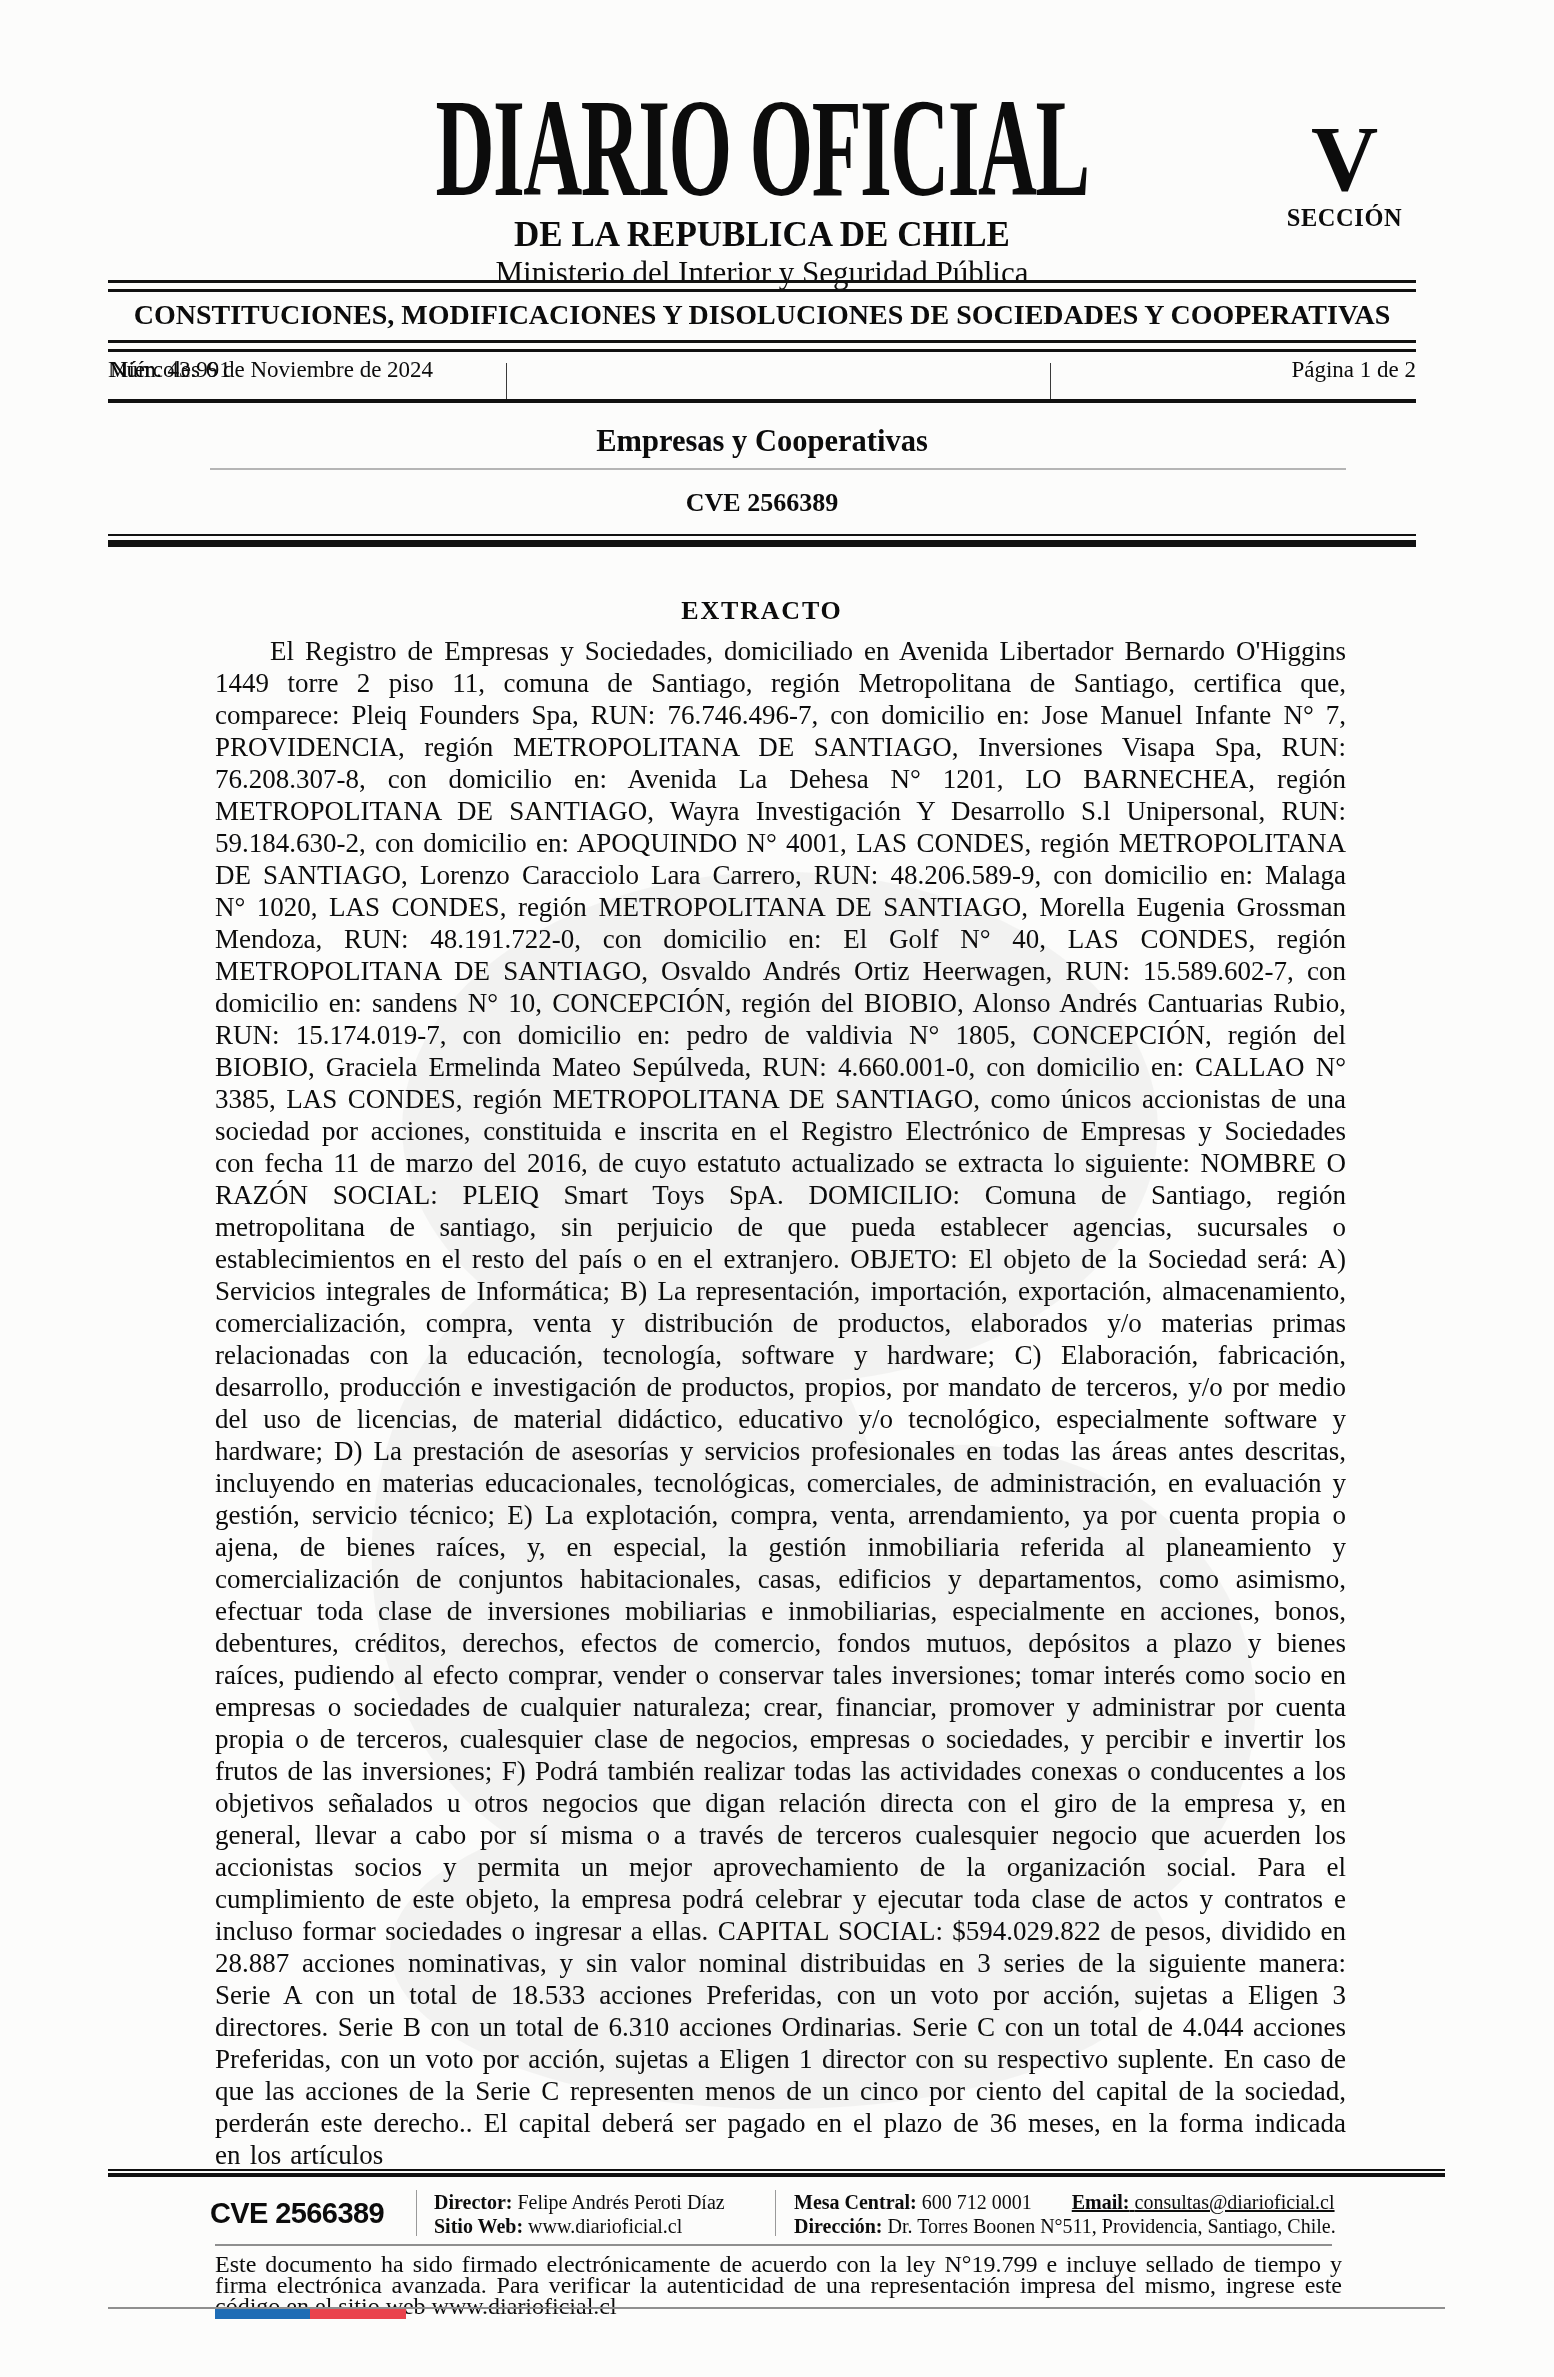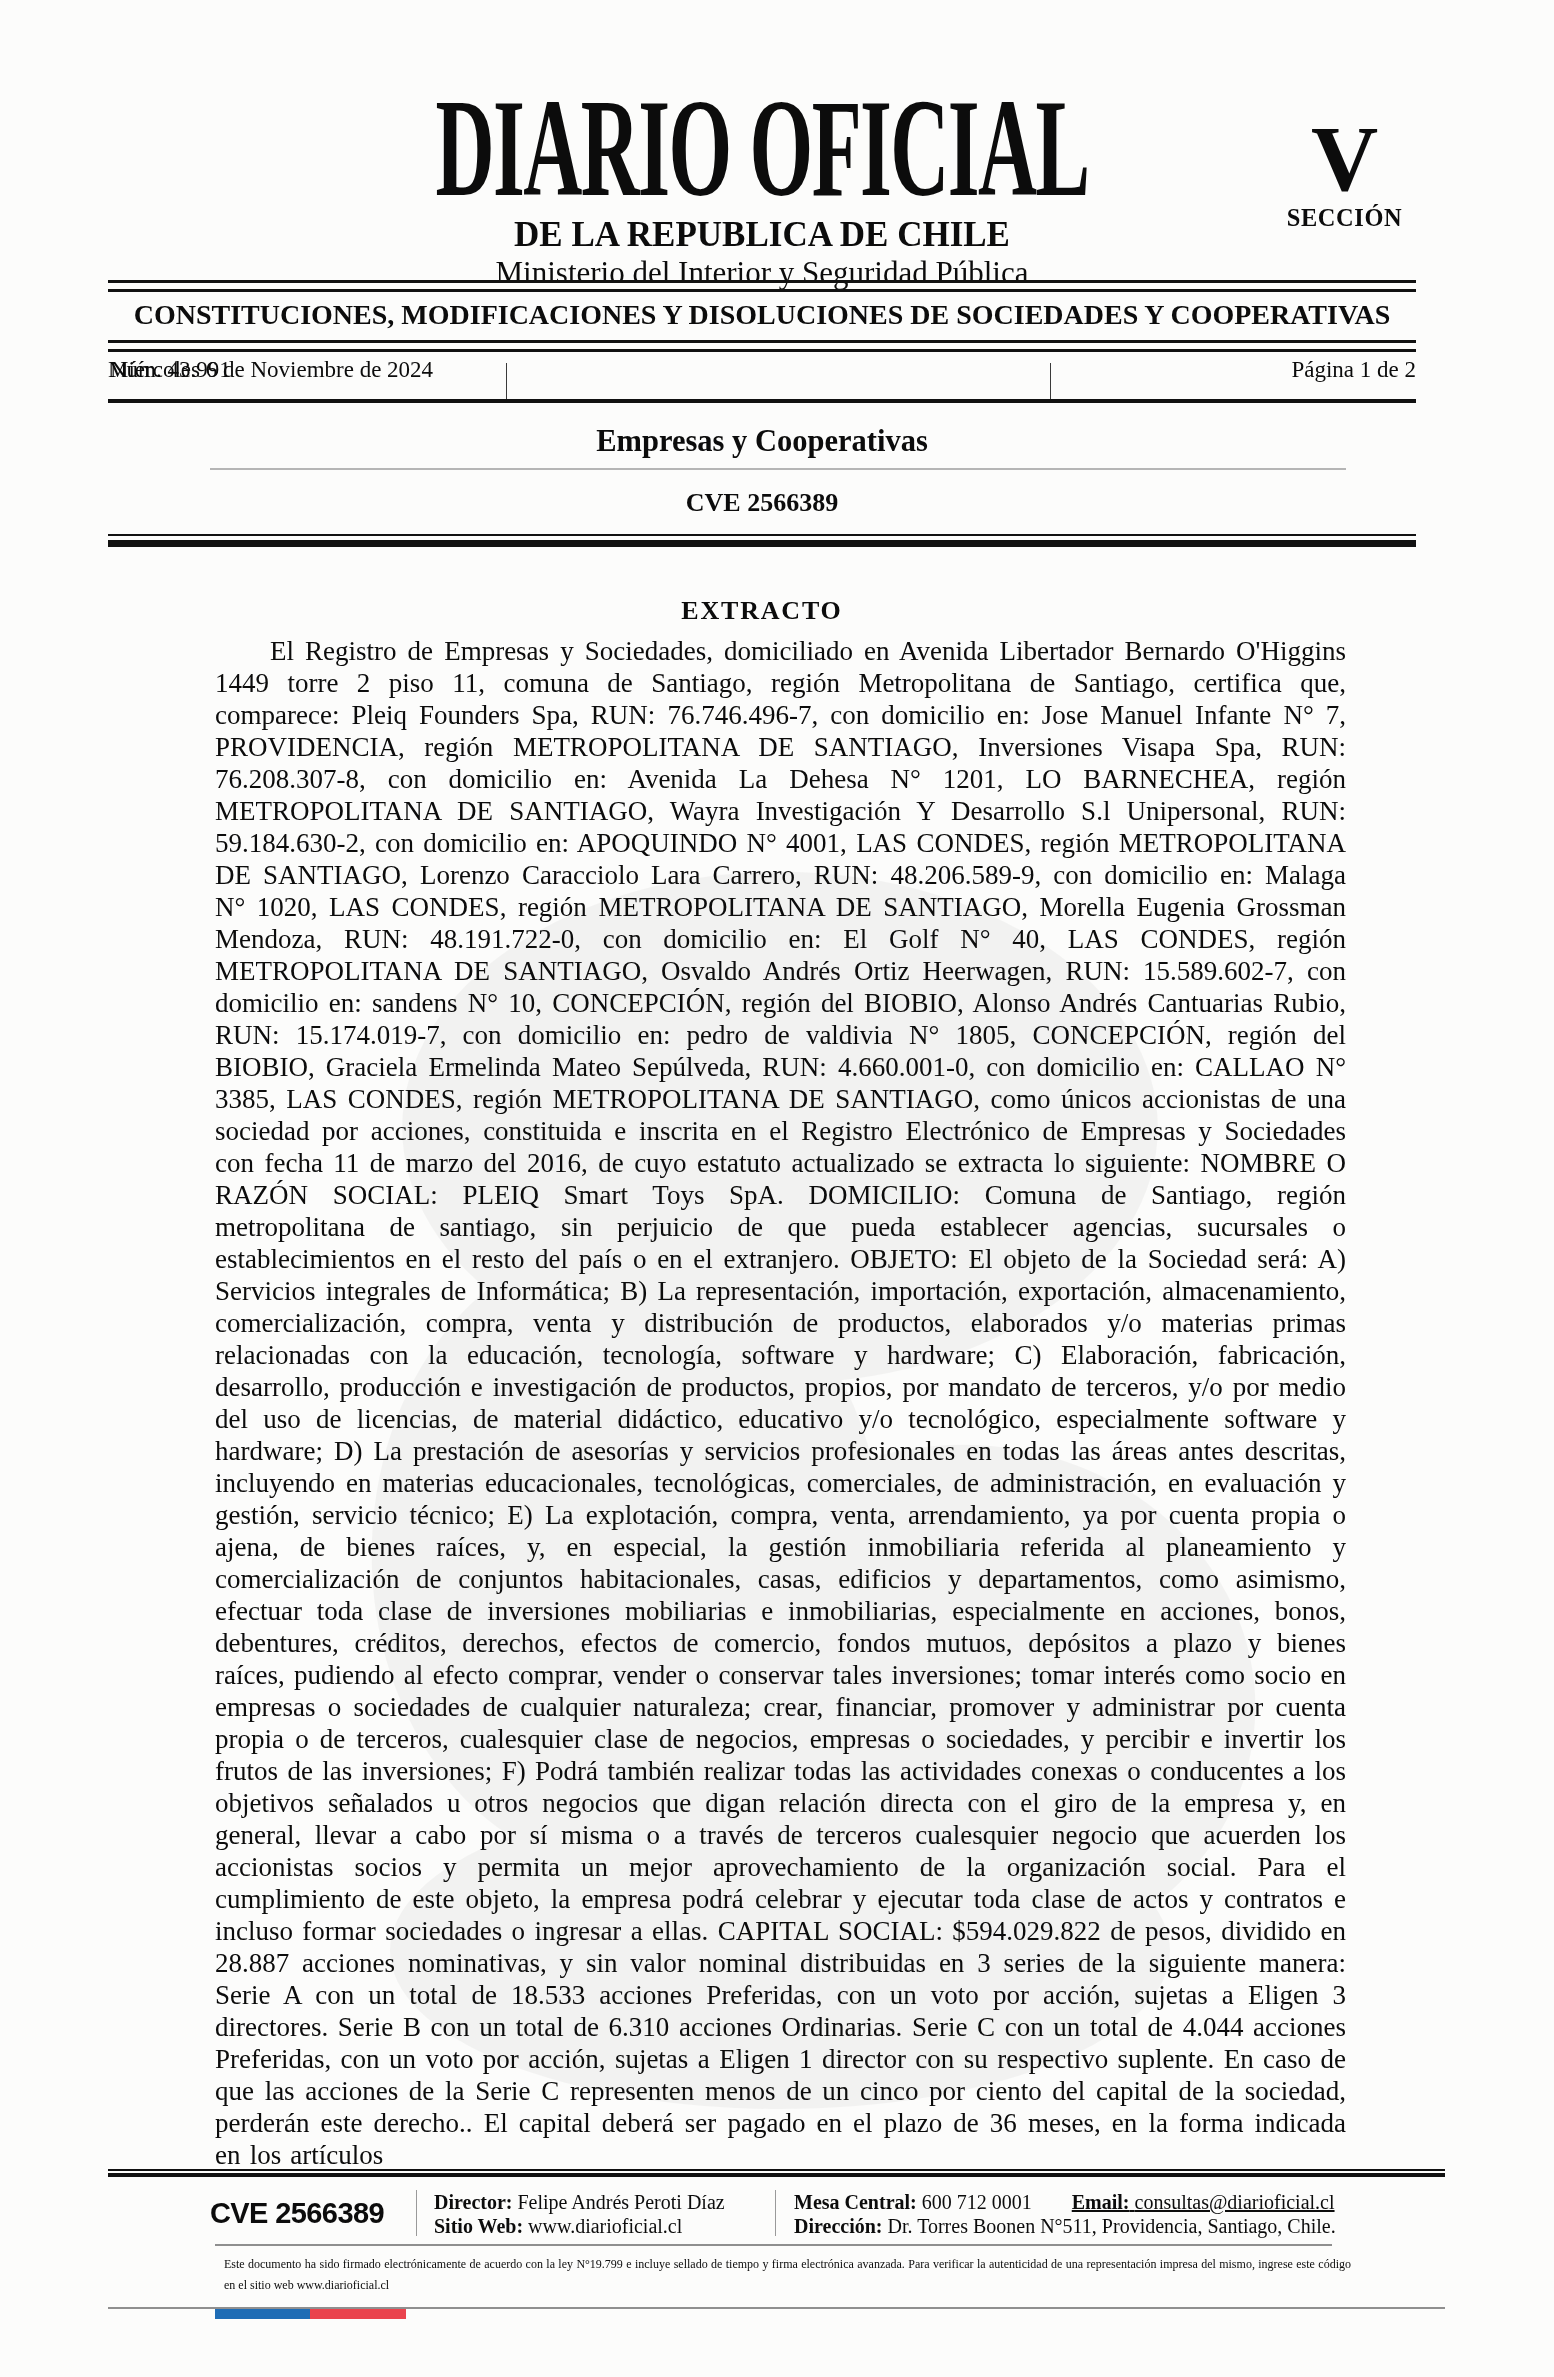--- a/index.html
+++ b/index.html
@@ -57,22 +57,22 @@
     word-spacing:2.4px;
   }
   .footer-cve{left:210px;top:2197px;font-family:"Liberation Sans",sans-serif;
     font-size:29px;font-weight:bold;letter-spacing:-0.6px;}
   .fdiv{width:1.2px;background:#9a9a9a;top:2190px;height:46px;}
   .fcol{font-size:20px;line-height:24.4px;top:2190px;}
   .fcol b{font-weight:bold;}
   .email-part{margin-left:40px;text-decoration:underline;}
 
   .disclaimer{
-    top:2254px;left:224px;width:1127px;
-    font-size:12px;line-height:21px;text-align:justify;
+    top:2254px;left:215px;width:1127px;
+    font-size:24px;line-height:21px;text-align:justify;
   }
 
   .flag-blue,.flag-red{top:2309px;height:10.4px;}
 </style>
 </head>
 <body>
 
 <div class="page">
 
   <svg class="watermark" width="1158" height="1463" viewBox="0 0 1900 2400">

